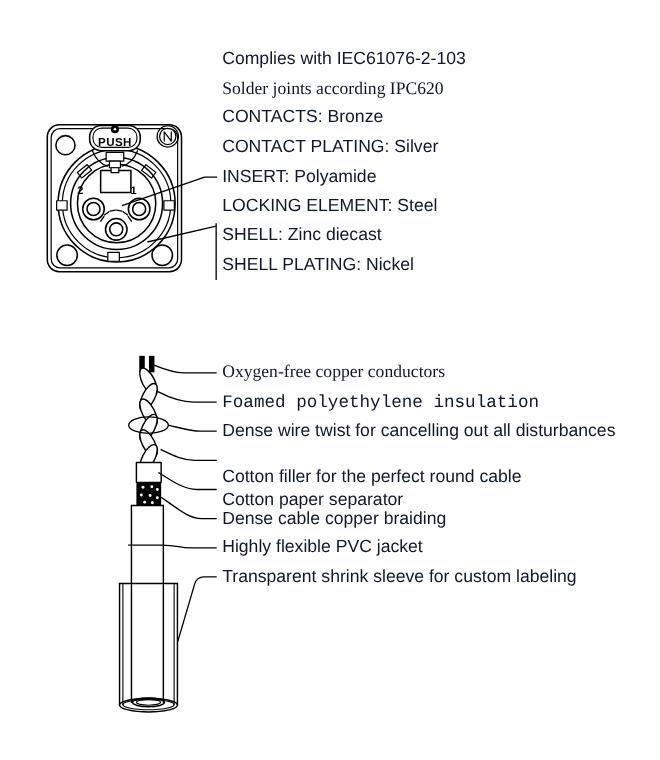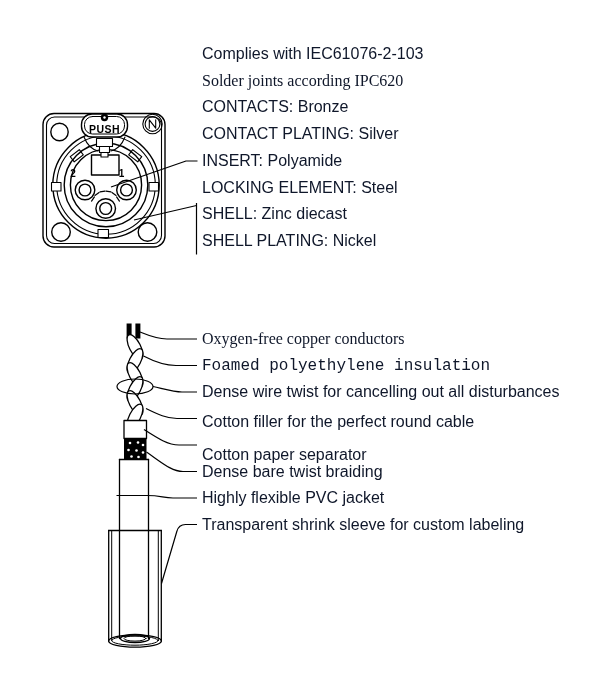--- a/index.html
+++ b/index.html
@@ -10,21 +10,21 @@
   .stage { position: absolute; inset: 0; }
   svg.art { position: absolute; left: 0; top: 0; }
   .label {
     position: absolute; left: 202px;
     font-size: 16px; line-height: 16px; white-space: nowrap; color: #0f172a;
   }
   
   .t0 { top: 46px; } .t1 { top: 72.5px; font-family: Liberation Serif, serif; } .t2 { top: 99px; text-align: right; } .t3 { top: 126px; }
   .t4 { top: 153px; } .t5 { top: 179.5px; } .t6 { top: 206px; text-align: center; } .t7 { top: 233px; }
   
-  .b0 { top: 331px; font-family: Liberation Serif, serif; } .b1 { top: 357.5px; font-family: Liberation Mono, monospace; } .b2 { top: 384px; } .b3 { top: 414px; }
+  .b0 { top: 331px; font-family: Liberation Serif, serif; } .b1 { top: 357.5px; font-family: Liberation Mono, monospace; } .b2 { top: 384px; } .b3 { top: 426px; }
   .b4 { top: 437px; margin-top: 10px; } .b5 { top: 463.5px; } .b6 { top: 490px; } .b7 { top: 516.5px; }
   .push-text { font-size: 10.5px; font-weight: bold; letter-spacing: 0.4px; }
   .pin-num { font-size: 10px; font-weight: bold; }
 </style>
 </head>
 <body>
 
 <div class="stage">
 
   <svg class="art" width="600" height="691" viewBox="0 0 600 691">
@@ -173,18 +173,18 @@
     <div class="label t6">SHELL: Zinc diecast</div>
     <div class="label t7">SHELL PLATING: Nickel</div>
   </div>
 
   <div>
     <div class="label b0">Oxygen-free copper conductors</div>
     <div class="label b1">Foamed polyethylene insulation</div>
     <div class="label b2">Dense wire twist for cancelling out all disturbances</div>
     <div class="label b3">Cotton filler for the perfect round cable</div>
     <div class="label b4">Cotton paper separator</div>
-    <div class="label b5">Dense bare twist braiding</div>
+    <div class="label b5">Dense cable copper braiding</div>
     <div class="label b6">Highly flexible PVC jacket</div>
     <div class="label b7">Transparent shrink sleeve for custom labeling</div>
   </div>
 
 </div>
 
 </body></html>

